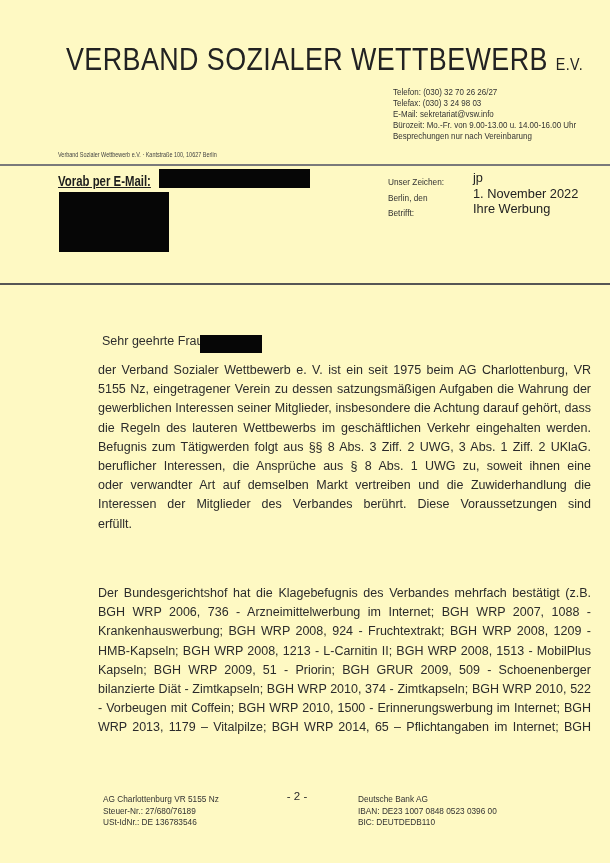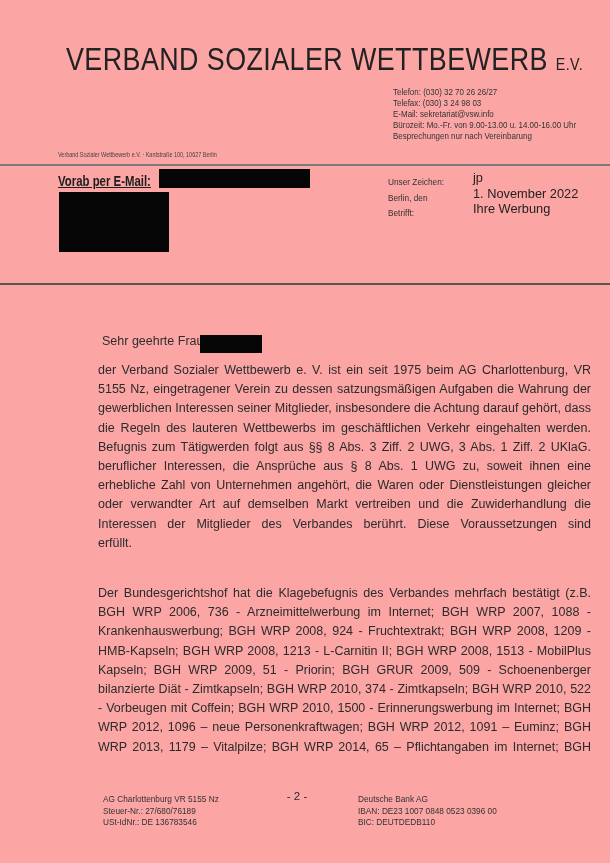--- a/index.html
+++ b/index.html
@@ -1,20 +1,20 @@
 <!DOCTYPE html>
 <html><head>
 <meta charset="utf-8">
 <style>
   html, body { margin: 0; padding: 0; background: #ffffff; }
   .page {
     position: relative;
     width: 610px;
     height: 863px;
-    background: #fca5a5;
+    background: #fef9c3;
     font-family: "Liberation Sans", sans-serif;
     color: #2e2e2e;
     overflow: hidden;
   }
   .abs { position: absolute; }
 
   
   .headline {
     left: 66px; top: 42px;
     font-size: 32px; line-height: 34px; font-weight: 400;
@@ -139,35 +139,33 @@
   <div class="abs greeting">Sehr geehrte Frau</div>
   <div class="abs redaction red-name"></div>
 
   <div class="abs para para1">
       <div class="jl">der Verband Sozialer Wettbewerb e. V. ist ein seit 1975 beim AG Charlottenburg, VR</div>
       <div class="jl">5155 Nz, eingetragener Verein zu dessen satzungsmäßigen Aufgaben die Wahrung der</div>
       <div class="jl">gewerblichen Interessen seiner Mitglieder, insbesondere die Achtung darauf gehört, dass</div>
       <div class="jl">die Regeln des lauteren Wettbewerbs im geschäftlichen Verkehr eingehalten werden. Die</div>
       <div class="jl">Befugnis zum Tätigwerden folgt aus §§ 8 Abs. 3 Ziff. 2 UWG, 3 Abs. 1 Ziff. 2 UKlaG.</div>
       <div class="jl">beruflicher Interessen, die Ansprüche aus § 8 Abs. 1 UWG zu, soweit ihnen eine</div>
-      <div class="jl">erhebliche Zahl von Unternehmen angehört, die Waren oder Dienstleistungen gleicher</div>
       <div class="jl">oder verwandter Art auf demselben Markt vertreiben und die Zuwiderhandlung die</div>
       <div class="jl">Interessen der Mitglieder des Verbandes berührt. Diese Voraussetzungen sind vorliegend</div>
       <div class="jl">erfüllt.</div>
     </div>
 
   <div class="abs para para2">
       <div class="jl">Der Bundesgerichtshof hat die Klagebefugnis des Verbandes mehrfach bestätigt (z.B.</div>
       <div class="jl">BGH WRP 2006, 736 - Arzneimittelwerbung im Internet; BGH WRP 2007, 1088 -</div>
       <div class="jl">Krankenhauswerbung; BGH WRP 2008, 924 - Fruchtextrakt; BGH WRP 2008, 1209 -</div>
       <div class="jl">HMB-Kapseln; BGH WRP 2008, 1213 - L-Carnitin II; BGH WRP 2008, 1513 - MobilPlus</div>
       <div class="jl">Kapseln; BGH WRP 2009, 51 - Priorin; BGH GRUR 2009, 509 - Schoenenberger</div>
       <div class="jl">bilanzierte Diät - Zimtkapseln; BGH WRP 2010, 374 - Zimtkapseln; BGH WRP 2010, 522</div>
       <div class="jl">- Vorbeugen mit Coffein; BGH WRP 2010, 1500 - Erinnerungswerbung im Internet; BGH</div>
-      <div class="jl">WRP 2012, 1096 – neue Personenkraftwagen; BGH WRP 2012, 1091 – Euminz; BGH</div>
       <div class="jl">WRP 2013, 1179 – Vitalpilze; BGH WRP 2014, 65 – Pflichtangaben im Internet; BGH</div>
     </div>
 
   <div class="abs footer-col footer-left">
       <div class="footer-line">AG Charlottenburg VR 5155 Nz</div>
       <div class="footer-line">Steuer-Nr.: 27/680/76189</div>
       <div class="footer-line">USt-IdNr.: DE 136783546</div>
     </div>
 
   <div class="abs footer-page">- 2 -</div>

